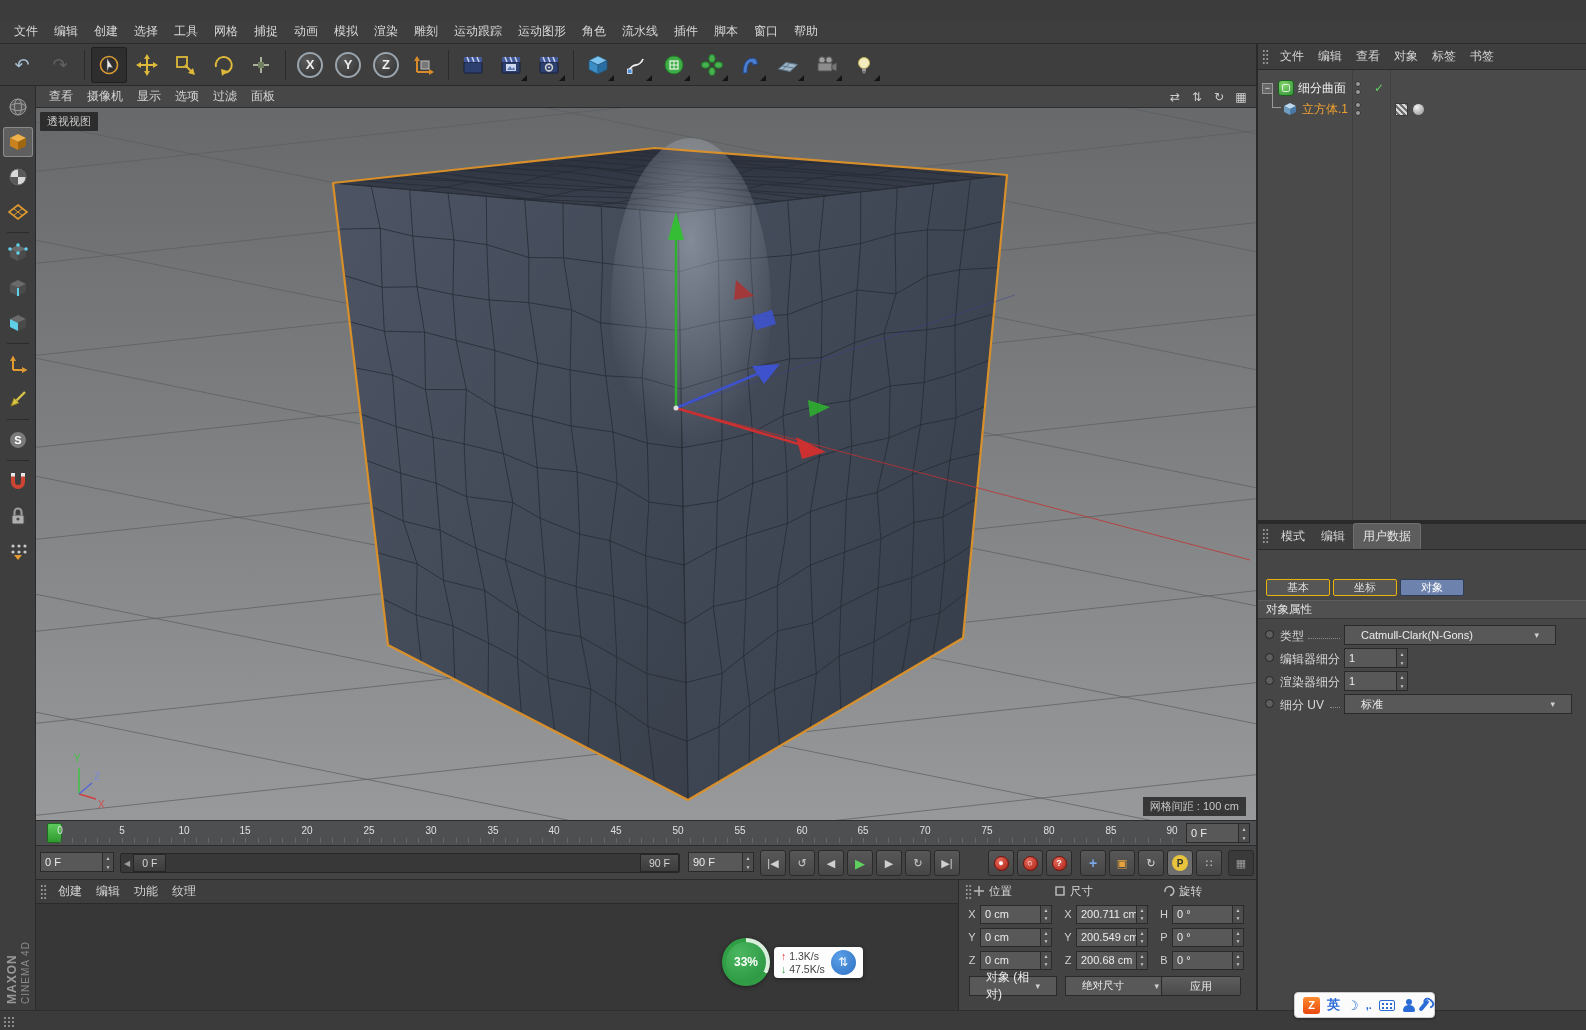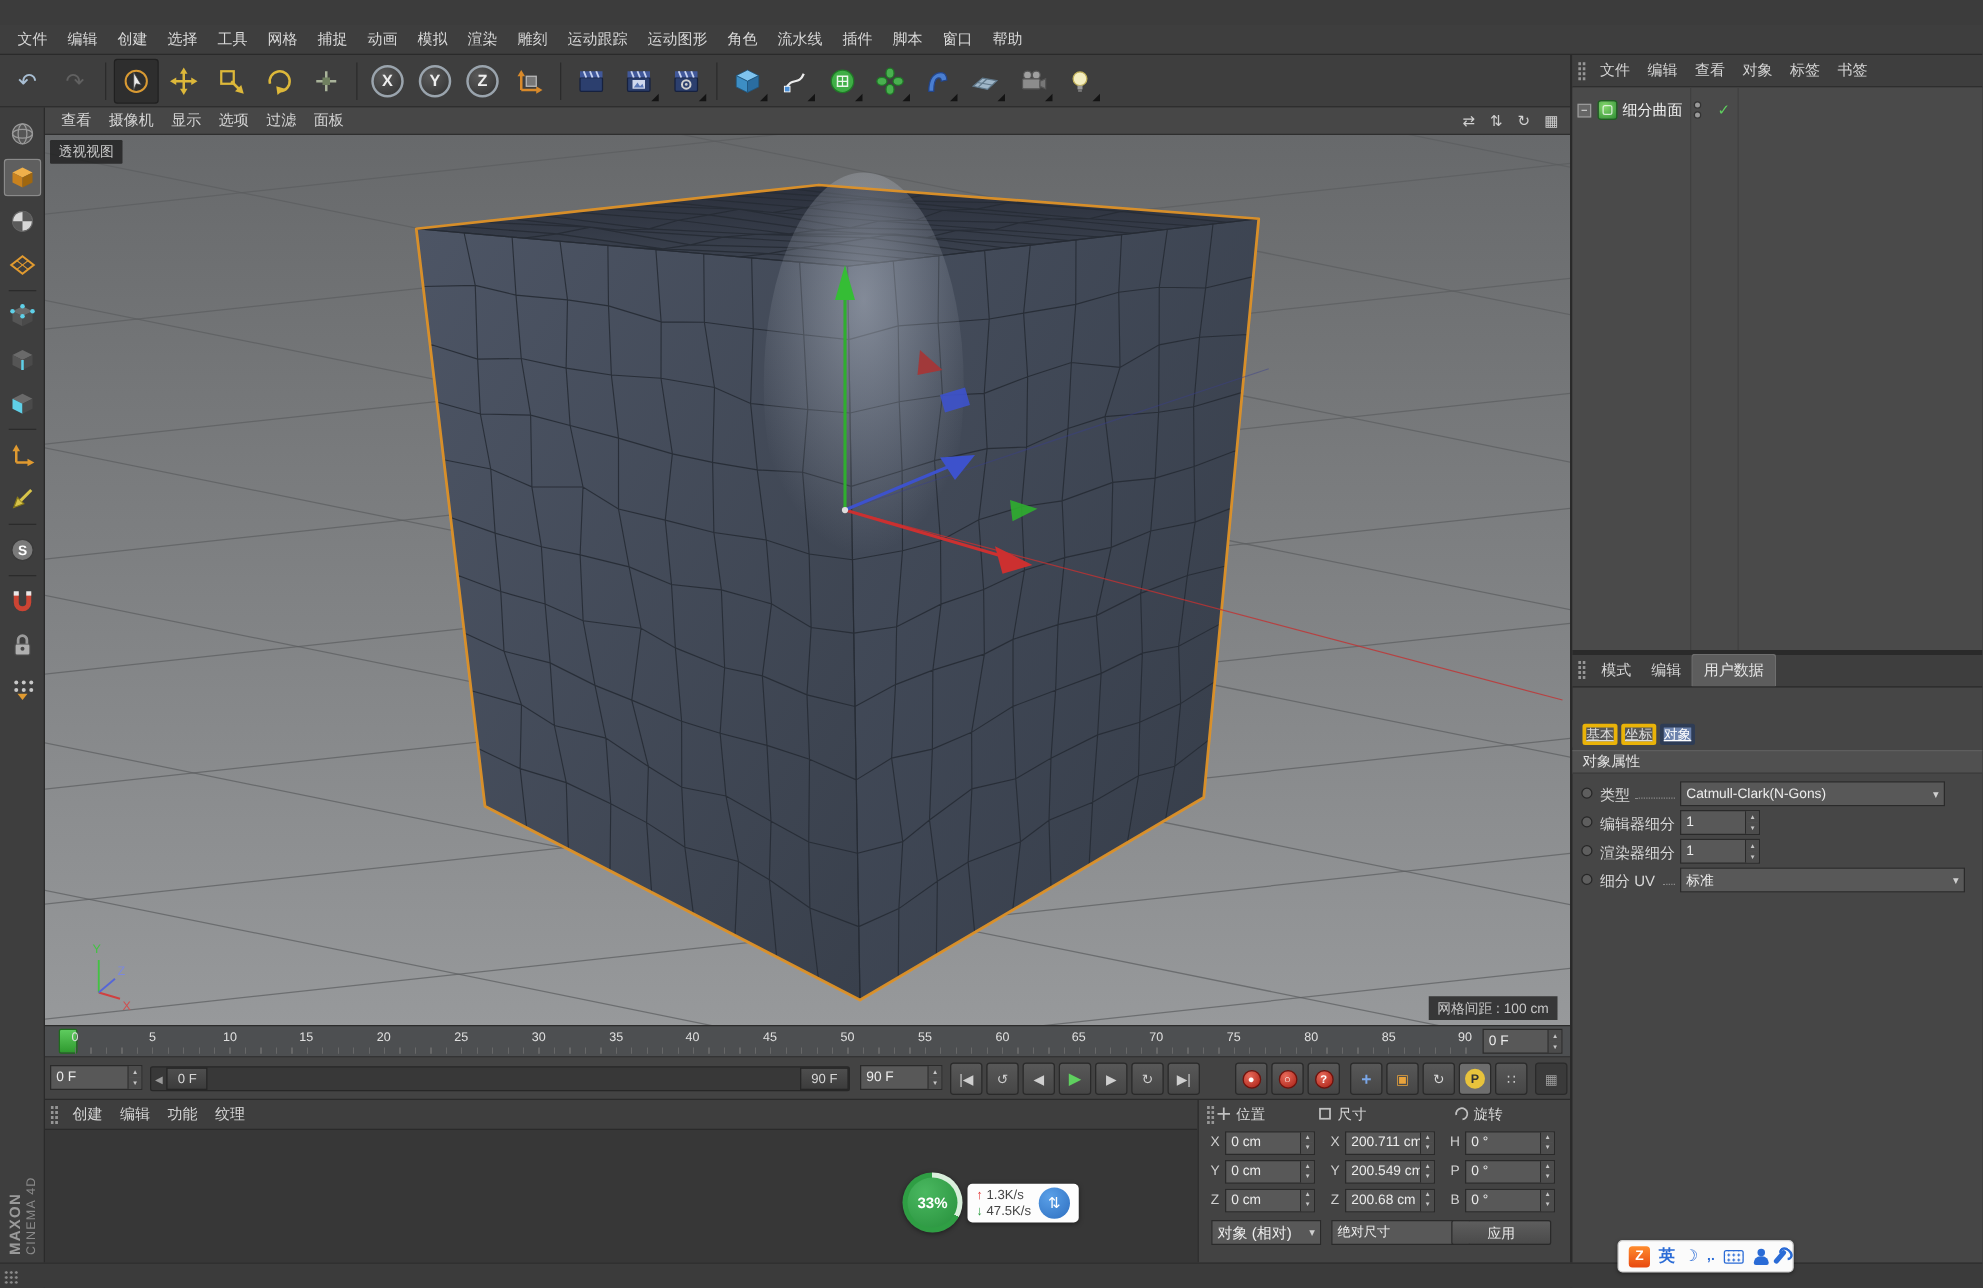--- a/index.html
+++ b/index.html
@@ -41,21 +41,21 @@
   
   .ruler{position:absolute;left:36px;top:820px;right:330px;height:26px;background:#4d4f51;border-top:1px solid #2c2c2c;border-bottom:1px solid #2c2c2c;}
   .tk{position:absolute;top:4px;transform:translateX(-50%);color:#e0e0e0;font-size:10px;font-weight:normal;}
   .tickstrip{position:absolute;left:24px;bottom:2px;width:1114px;height:5px;background-image:repeating-linear-gradient(90deg,#6e6e6e 0 1px,transparent 1px 12.36px);opacity:.8;}
   .marker{position:absolute;left:11px;top:2px;width:15px;height:20px;background:linear-gradient(#5ecb5e,#2f9a2f);border:1px solid #1d6b1d;border-radius:2px;}
   
   .field{display:flex;align-items:stretch;background:#585858;border:1px solid #2a2a2a;height:20px;}
   .field .val{flex:1;display:flex;align-items:center;padding:0 4px;color:#ececec;font-size:11px;white-space:nowrap;overflow:hidden;}
   .st{width:11px;display:flex;flex-direction:column;border-left:1px solid #2a2a2a;}
   .st i{flex:1;font-style:normal;font-size:5px;color:#c6c6c6;display:flex;align-items:center;justify-content:center;background:#4c4c4c;}
-  .drop{display:flex;align-items:center;background:#585858;border:1px solid #2a2a2a;height:20px;padding:0 4px;color:#ececec;font-size:11px;}
+  .drop{display:flex;align-items:center;background:#585858;border:1px solid #2a2a2a;height:20px;padding:0 16px;color:#ececec;font-size:11px;}
   .drop b{margin-left:auto;font-weight:normal;font-size:9px;color:#cfcfcf;padding-left:4px;}
   
   .transport{position:absolute;left:36px;top:846px;right:330px;height:34px;background:#434343;border-bottom:1px solid #2a2a2a;}
   .pb{position:absolute;top:4px;width:26px;height:26px;background:linear-gradient(#585858,#464646);border:1px solid #2a2a2a;border-radius:3px;color:#cfcfcf;display:flex;align-items:center;justify-content:center;font-size:11px;}
   .pb .play{color:#5fd05f;font-size:13px;}
   .reddot{width:15px;height:15px;border-radius:50%;background:radial-gradient(circle at 35% 30%,#e86a5a,#a81f14);border:1px solid #6e120c;color:#fff;font-size:9px;display:flex;align-items:center;justify-content:center;font-weight:bold;}
   .groove{position:absolute;left:84px;top:7px;width:560px;height:20px;background:#383838;border:1px solid #272727;border-radius:2px;display:flex;align-items:center;}
   .handle{height:18px;background:linear-gradient(#4e4e4e,#3c3c3c);border:1px solid #262626;color:#d6d6d6;font-size:10.5px;display:flex;align-items:center;padding:0 8px;}
   
   .matmenu{position:absolute;left:36px;top:880px;width:922px;height:24px;background:#3e3e3e;border-bottom:1px solid #2a2a2a;display:flex;align-items:center;}
@@ -81,21 +81,21 @@
   .sdsicon{width:16px;height:16px;border-radius:3px;background:radial-gradient(circle at 35% 30%,#86d86e,#2e8f33);border:1px solid #1d5f20;position:relative;}
   .sdsicon::after{content:"";position:absolute;left:3px;top:3px;right:3px;bottom:3px;border:1px solid rgba(255,255,255,.75);border-radius:2px;}
   .tagchk{width:13px;height:13px;border:1px solid #3a3a3a;background-image:linear-gradient(45deg,#d8d8d8 25%,#6e6e6e 25%,#6e6e6e 50%,#d8d8d8 50%,#d8d8d8 75%,#6e6e6e 75%);background-size:6px 6px;}
   .tagphong{width:13px;height:13px;border-radius:50%;background:radial-gradient(circle at 35% 30%,#f2f2f2,#8a8a8a);border:1px solid #4a4a4a;}
   .splitter{position:absolute;left:0;top:476px;width:100%;height:4px;background:#2a2a2a;}
   .amhead{position:absolute;left:0;top:480px;width:100%;height:26px;background:#3e3e3e;border-bottom:1px solid #2a2a2a;display:flex;align-items:flex-end;padding-bottom:0;}
   .ammi{padding:4px 8px;color:#d4d4d4;}
   .amtab-raised{background:#5d5d5d;border:1px solid #6e6e6e;border-bottom:none;border-radius:3px 3px 0 0;padding:4px 9px;color:#e4e4e4;}
   .amtitle{position:absolute;left:0;top:508px;width:100%;height:22px;display:flex;align-items:center;gap:6px;padding-left:8px;color:#e0e0e0;background:#464646;}
   .amtabs{position:absolute;left:0;top:532px;width:100%;height:22px;display:flex;align-items:center;gap:3px;padding-left:8px;background:#464646;}
-  .amtab{height:17px;padding:1px 0;font-size:11px;background:#565656;border:3px solid #eab308;border-radius:2px;color:#dcdcdc;display:flex;align-items:center;text-decoration:underline;}
+  .amtab{height:17px;padding:1px 20px;font-size:11px;background:#565656;border:1px solid #eab308;border-radius:2px;color:#dcdcdc;display:flex;align-items:center;}
   .amtab.active{background:#6d83ad;border-color:#2e3c55;color:#fff;}
   .amsection{position:absolute;left:0;top:556px;width:100%;height:19px;background:#505050;border-top:1px solid #5e5e5e;border-bottom:1px solid #383838;display:flex;align-items:center;padding-left:8px;color:#e4e4e4;font-size:11.5px;}
   .amrow{position:absolute;left:0;width:100%;height:22px;}
   .animdot{position:absolute;left:7px;top:6px;width:9px;height:9px;border-radius:50%;background:#5e5e5e;border:1px solid #262626;}
   .amlabel{position:absolute;left:22px;top:4px;font-size:12px;color:#d8d8d8;white-space:nowrap;}
   .lead{position:absolute;top:14px;border-bottom:1px dotted #8a8a8a;height:0;}
   .amctl{position:absolute;left:86px;top:1px;}
   
   .dl{position:absolute;left:722px;top:938px;display:flex;align-items:center;}
   .dlc{width:48px;height:48px;border-radius:50%;background:conic-gradient(#d9efdc 0 33%,#2f9e44 0);display:flex;align-items:center;justify-content:center;box-shadow:0 1px 4px rgba(0,0,0,.45);}
@@ -784,20 +784,35 @@
       <div class="omrow" style="top:8px">
         <span class="expd">−</span>
         <span class="sdsicon" style="margin-left:5px"></span>
         <span class="oblabel" style="color:#f0f0f0">细分曲面</span>
         <span class="visdots">
             <s></s>
             <s></s>
           </span>
         <span style="position:absolute;left:116px;color:#5fd05f;font-size:12px">✓</span>
       </div>
+      <div class="omrow" style="top:29px">
+        <span class="treeline"></span>
+        <svg width="16" height="16" style="margin-left:24px">
+            <polygon points="8,2 14,5 8,8 2,5" fill="#bcd8f0"></polygon>
+            <polygon points="2,5 8,8 8,14 2,11" fill="#6f9cc0"></polygon>
+            <polygon points="14,5 8,8 8,14 14,11" fill="#4a7aa8"></polygon>
+          </svg>
+        <span class="oblabel" style="color:#f0a030">立方体.1</span>
+        <span class="visdots">
+            <s></s>
+            <s></s>
+          </span>
+        <span class="tagchk" style="position:absolute;left:137px"></span>
+        <span class="tagphong" style="position:absolute;left:154px"></span>
+      </div>
     </div>
     <div class="splitter"></div>
 
     <div class="amhead">
       <span class="grip" style="margin-bottom:5px"></span>
       <span class="ammi">模式</span>
       <span class="ammi">编辑</span>
       <span class="amtab-raised">用户数据</span>
     </div>
     <div class="amtabs">

